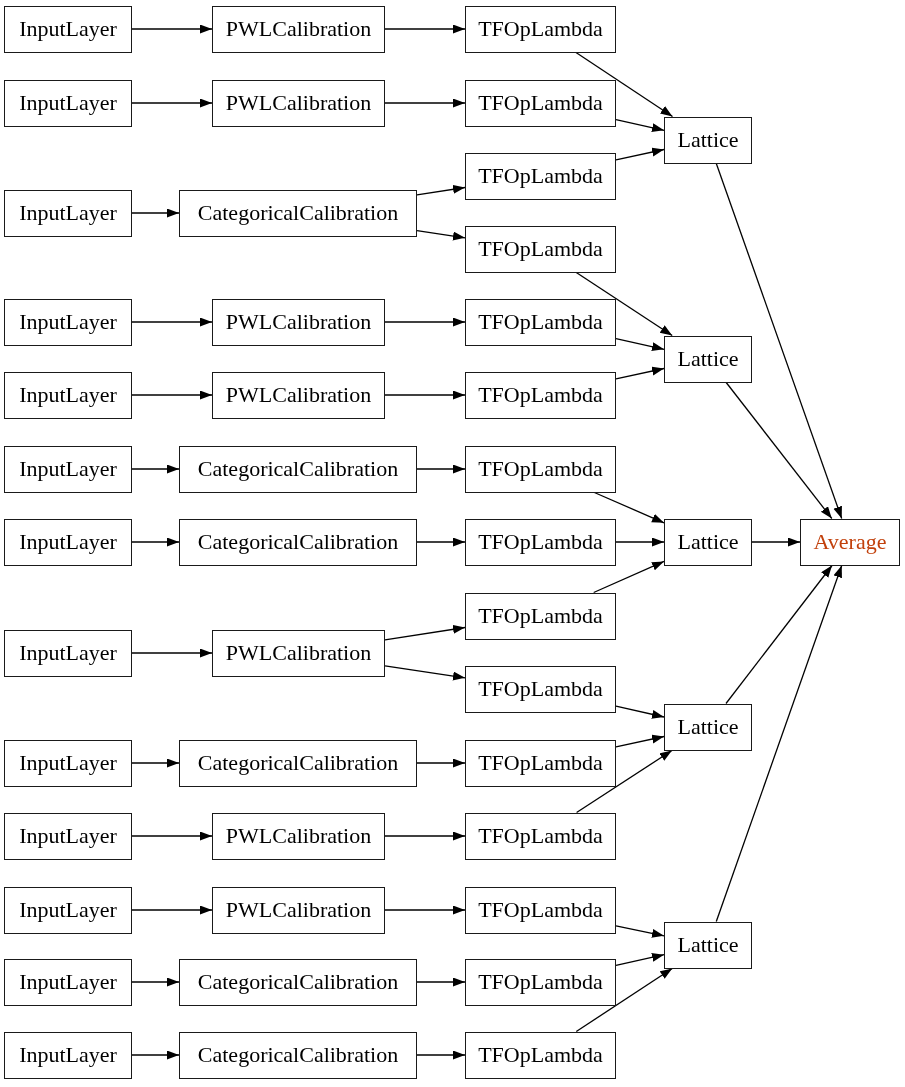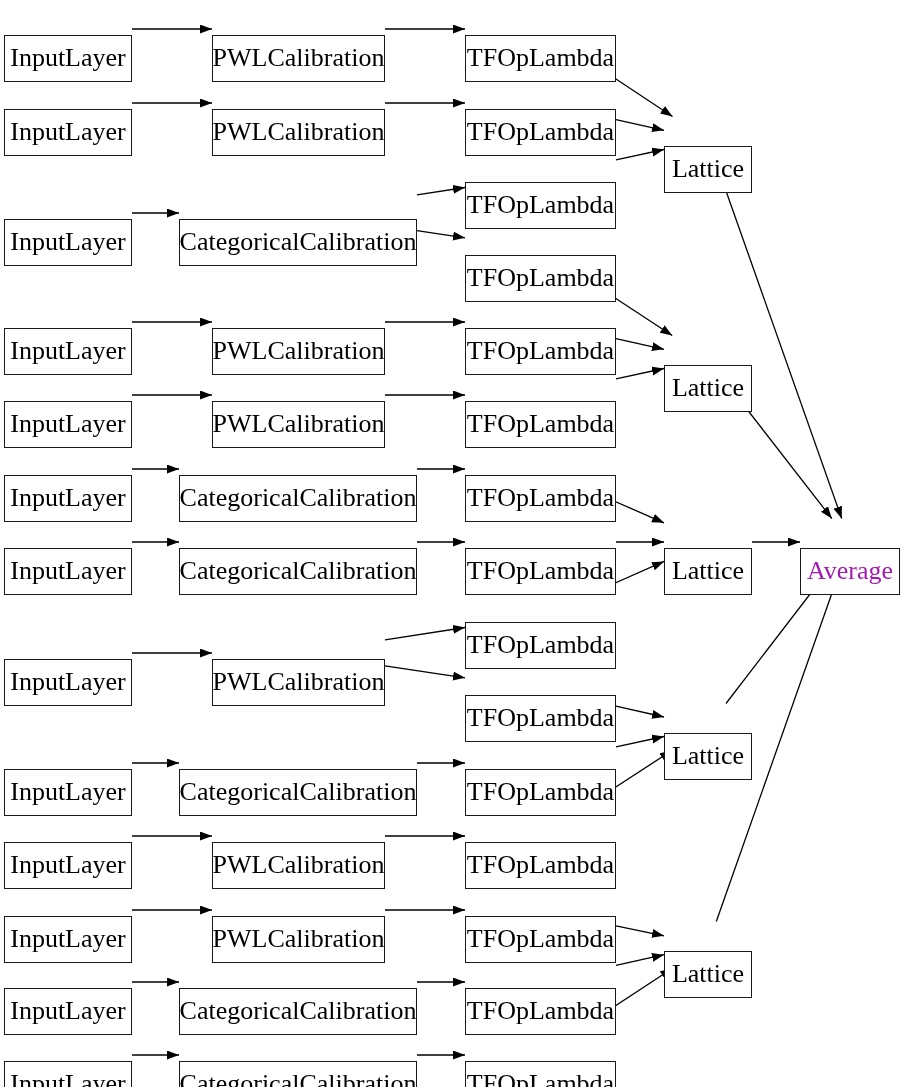--- a/index.html
+++ b/index.html
@@ -18,25 +18,24 @@
   }
   .node-layer { position: absolute; left: 0; top: 0; width: 100%; height: 100%; }
   .node {
     position: absolute;
     box-sizing: border-box;
     background: #ffffff;
     border: 1.4px solid #1a1a1a;
     display: flex;
     align-items: center;
     justify-content: center;
-    font-size: 26px;
+    font-size: 22px;
     line-height: 1;
     color: #000000;
     white-space: nowrap;
-    margin-top: 29px;
   }
   .edge { stroke: #000000; stroke-width: 1.3; fill: none; }
 </style>
 </head>
 <body>
 
 <div class="canvas">
   <svg class="edge-layer" id="edge-layer" width="905" height="1087" viewBox="0 0 905 1087" xmlns="http://www.w3.org/2000/svg">
     <defs>
       <marker id="arrowhead" markerUnits="userSpaceOnUse" markerWidth="14" markerHeight="11" refX="12" refY="4.5" orient="auto">
@@ -134,15 +133,15 @@
       <div class="node" style="left: 465px; top: 739.5px; width: 151px; height: 47px; background: rgb(255, 255, 255); border-color: rgb(26, 26, 26); color: rgb(0, 0, 0);">TFOpLambda</div>
       <div class="node" style="left: 465px; top: 812.5px; width: 151px; height: 47px; background: rgb(255, 255, 255); border-color: rgb(26, 26, 26); color: rgb(0, 0, 0);">TFOpLambda</div>
       <div class="node" style="left: 465px; top: 886.5px; width: 151px; height: 47px; background: rgb(255, 255, 255); border-color: rgb(26, 26, 26); color: rgb(0, 0, 0);">TFOpLambda</div>
       <div class="node" style="left: 465px; top: 958.5px; width: 151px; height: 47px; background: rgb(255, 255, 255); border-color: rgb(26, 26, 26); color: rgb(0, 0, 0);">TFOpLambda</div>
       <div class="node" style="left: 465px; top: 1031.5px; width: 151px; height: 47px; background: rgb(255, 255, 255); border-color: rgb(26, 26, 26); color: rgb(0, 0, 0);">TFOpLambda</div>
       <div class="node" style="left: 664px; top: 116.5px; width: 88px; height: 47px; background: rgb(255, 255, 255); border-color: rgb(26, 26, 26); color: rgb(0, 0, 0);">Lattice</div>
       <div class="node" style="left: 664px; top: 335.5px; width: 88px; height: 47px; background: rgb(255, 255, 255); border-color: rgb(26, 26, 26); color: rgb(0, 0, 0);">Lattice</div>
       <div class="node" style="left: 664px; top: 518.5px; width: 88px; height: 47px; background: rgb(255, 255, 255); border-color: rgb(26, 26, 26); color: rgb(0, 0, 0);">Lattice</div>
       <div class="node" style="left: 664px; top: 703.5px; width: 88px; height: 47px; background: rgb(255, 255, 255); border-color: rgb(26, 26, 26); color: rgb(0, 0, 0);">Lattice</div>
       <div class="node" style="left: 664px; top: 921.5px; width: 88px; height: 47px; background: rgb(255, 255, 255); border-color: rgb(26, 26, 26); color: rgb(0, 0, 0);">Lattice</div>
-      <div class="node" style="left: 800px; top: 518.5px; width: 100px; height: 47px; background: rgb(255, 255, 255); border-color: rgb(26, 26, 26); color: #a21caf; text-align: center;">Average</div>
+      <div class="node" style="left: 800px; top: 518.5px; width: 100px; height: 47px; background: rgb(255, 255, 255); border-color: rgb(26, 26, 26); color: #c2410c; text-align: center;">Average</div>
     </div>
 </div>
 
 </body></html>

